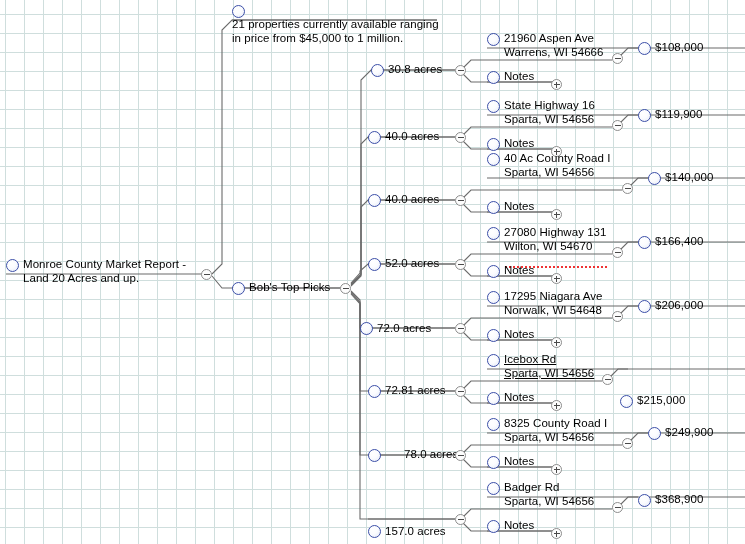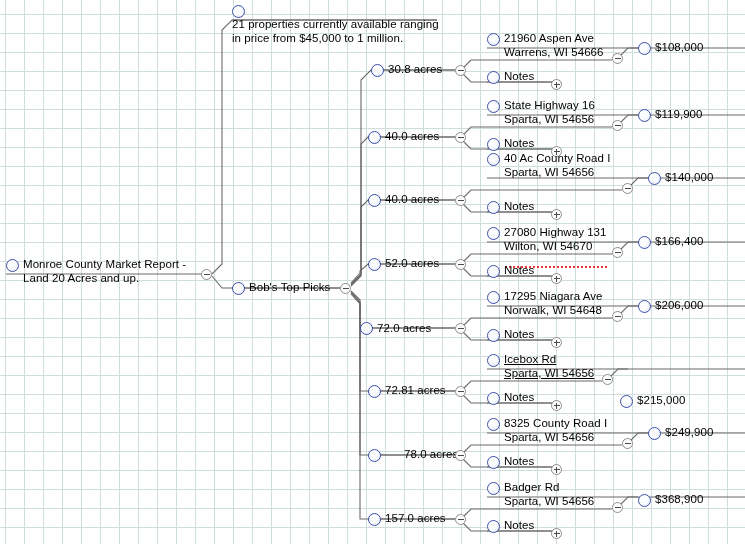--- a/index.html
+++ b/index.html
@@ -340,21 +340,21 @@
   <div class="node" style="left:648px;top:426px;">
     <span class="bullet"></span>
     <span class="lbl">$249,900</span>
   </div>
   <div class="node" style="left:487px;top:455px;">
     <span class="bullet"></span>
     <span class="lbl">Notes</span>
   </div>
   <div class="ctl plus" style="left:551px;top:464px;"></div>
 
-  <div class="node" style="left:368px;top:512px;">
+  <div class="node" style="left:368px;top:524px;align-items:center;">
     <span class="bullet"></span>
     <span class="lbl">157.0 acres</span>
   </div>
   <div class="ctl" style="left:455px;top:514px;"></div>
   <div class="node" style="left:487px;top:481px;">
     <span class="bullet"></span>
     <span class="lbl two">
       <span>Badger Rd</span>
       <span class="l2">Sparta, WI 54656</span>
     </span>

